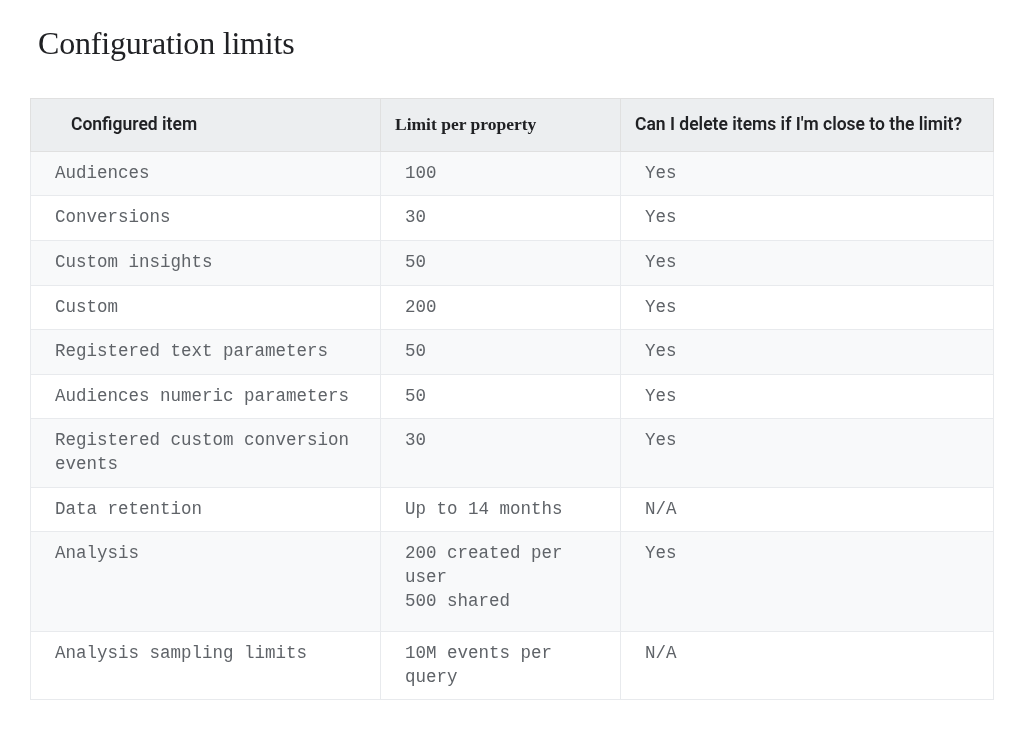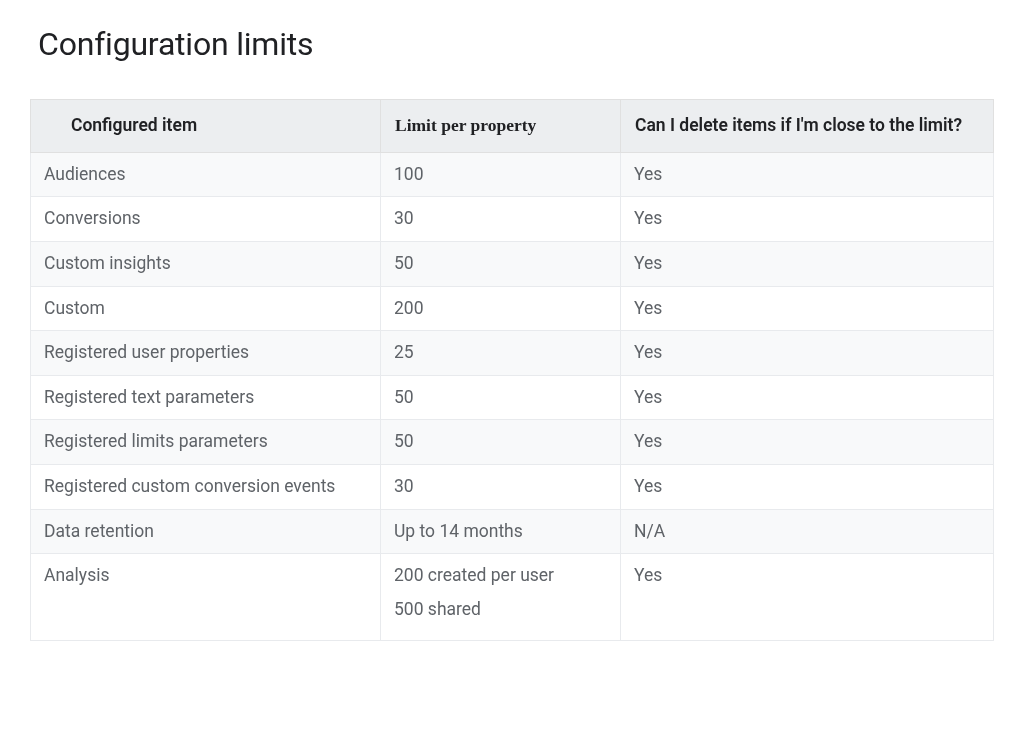--- a/index.html
+++ b/index.html
@@ -13,54 +13,56 @@
       width: 1024px;
       padding: 15px 30px 30px 30px;
       color: #3c4043;
     }
     h1 {
       font-size: 32px;
       font-weight: 400;
       color: #202124;
       letter-spacing: -0.2px;
       margin: 10px 0 36px 8px;
+      font-family: Liberation Serif, serif;
     }
     table {
       border-collapse: collapse;
       width: 100%;
       border: 1px solid #e0e0e0;
       font-size: 17.5px;
       line-height: 1.35;
     }
     thead th {
       background: #eceef0;
       text-align: left;
       font-weight: 600;
       color: #202124;
       padding: 14px 14px;
       border: 1px solid #e0e0e0;
       vertical-align: top;
     }
     th.col-item { width: 350px; padding-left: 40px; }
     th.col-limit { width: 240px; font-family: Liberation Serif, serif; }
     tbody td {
-      padding: 10px 13px;
+      padding: 10px 24px;
       border: 1px solid #e8eaed;
       color: #5f6368;
       vertical-align: top;
+      font-family: Liberation Mono, monospace;
     }
     tbody tr:nth-child(odd) td {
       background: #f8f9fa;
     }
     tbody tr:nth-child(even) td {
       background: #ffffff;
     }
     td span {
       display: block;
-      margin-bottom: 10px;
+      margin-bottom: 0;
     }
     td span:last-child {
       margin-bottom: 8px;
     }
   </style>
 </head>
 <body>
 
 <h1>Configuration limits</h1>
 
@@ -87,31 +89,26 @@
         <td>Custom insights</td>
         <td>50</td>
         <td>Yes</td>
       </tr>
       <tr>
         <td>Custom</td>
         <td>200</td>
         <td>Yes</td>
       </tr>
       <tr>
-        <td>Registered user properties</td>
-        <td>25</td>
-        <td>Yes</td>
-      </tr>
-      <tr>
         <td>Registered text parameters</td>
         <td>50</td>
         <td>Yes</td>
       </tr>
       <tr>
-        <td>Registered limits parameters</td>
+        <td>Audiences numeric parameters</td>
         <td>50</td>
         <td>Yes</td>
       </tr>
       <tr>
         <td>Registered custom conversion events</td>
         <td>30</td>
         <td>Yes</td>
       </tr>
       <tr>
         <td>Data retention</td>
@@ -119,14 +116,19 @@
         <td>N/A</td>
       </tr>
       <tr>
         <td>Analysis</td>
         <td>
           <span>200 created per user</span>
           <span>500 shared</span>
         </td>
         <td>Yes</td>
       </tr>
+      <tr>
+        <td>Analysis sampling limits</td>
+        <td>10M events per query</td>
+        <td>N/A</td>
+      </tr>
     </tbody>
 </table>
 
 </body></html>

